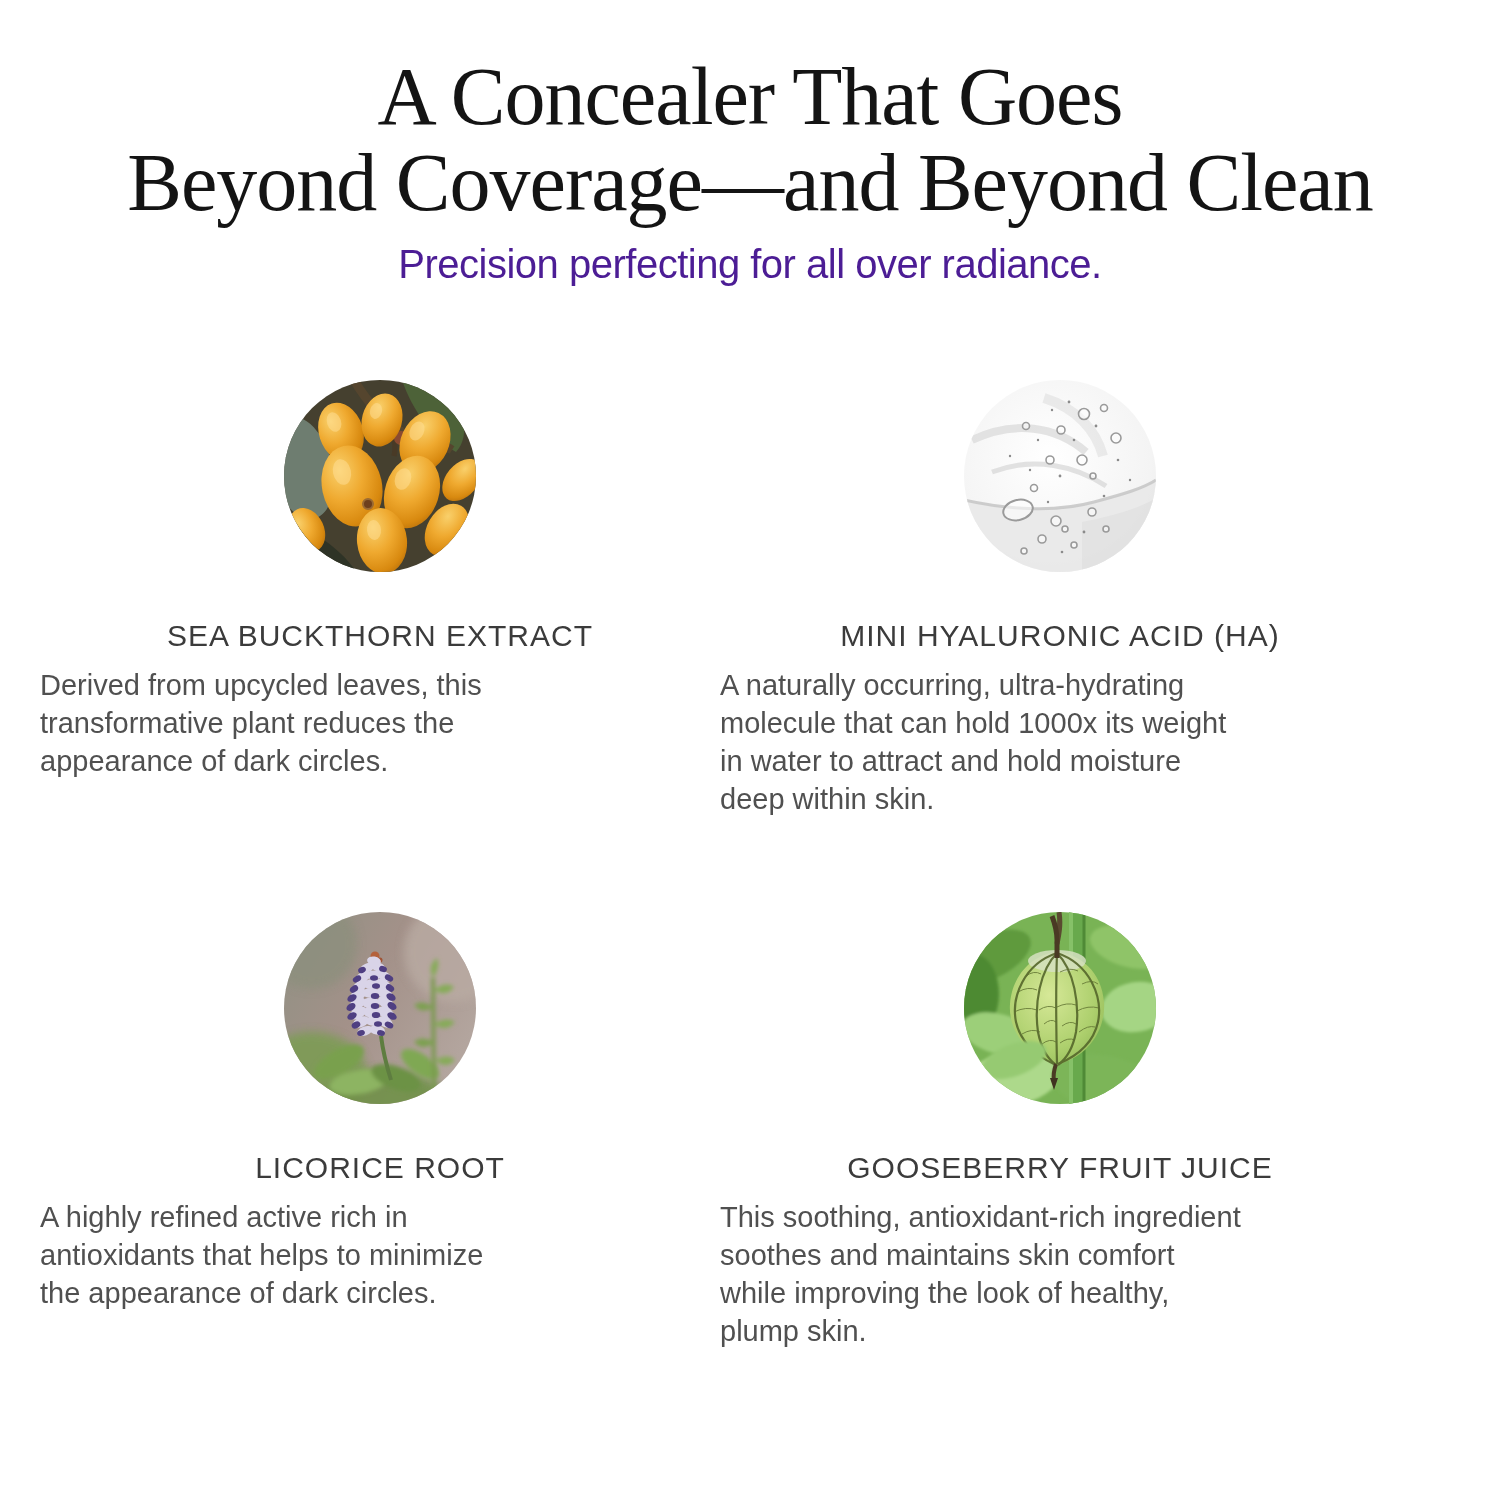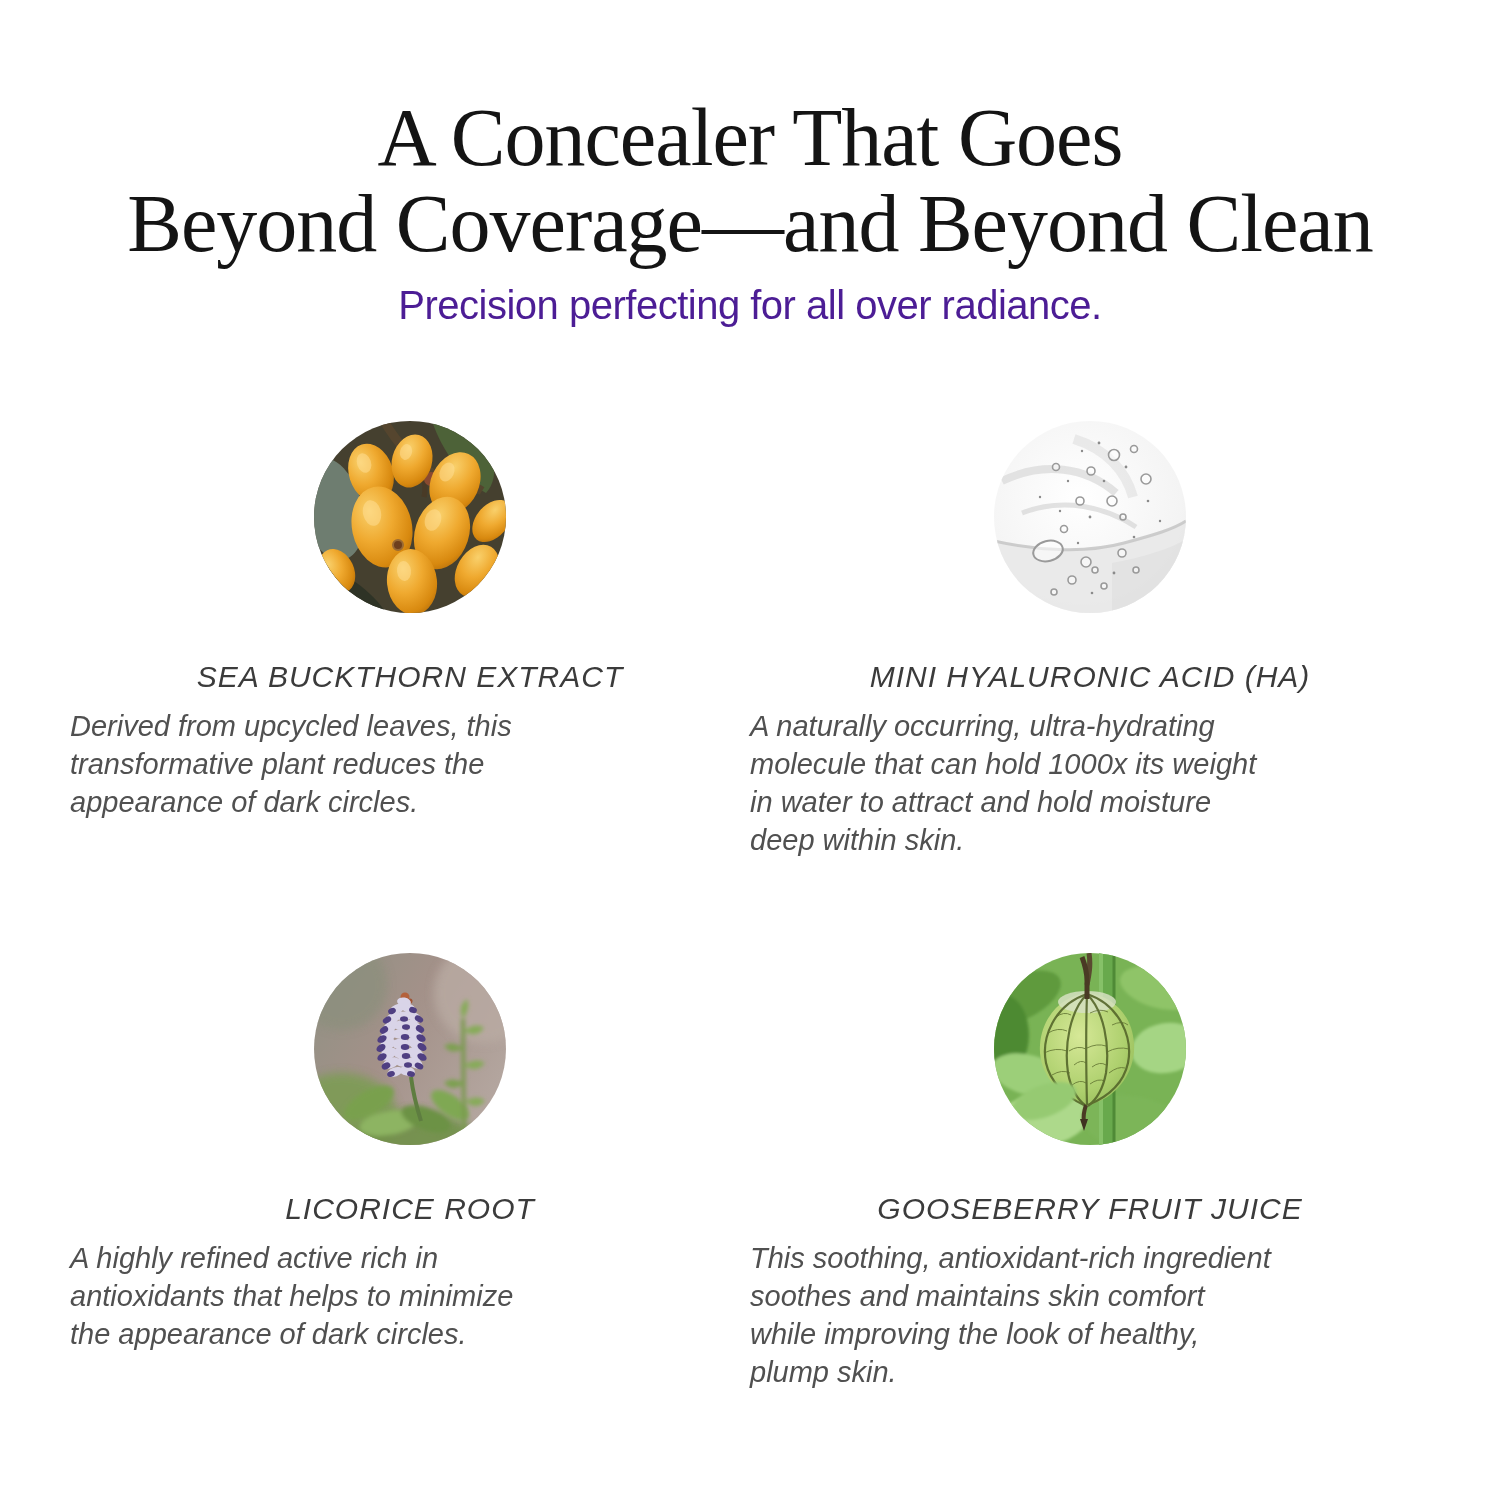--- a/index.html
+++ b/index.html
@@ -2,21 +2,21 @@
 <html><head>
 <meta charset="utf-8">
 <style>
   html, body { margin: 0; padding: 0; }
   body {
     width: 1500px; height: 1500px;
     background: #ffffff;
     font-family: "Liberation Sans", sans-serif;
     overflow: hidden;
   }
-  .header { padding-top: 54px; text-align: center; margin-top: 41px; }
+  .header { padding-top: 54px; text-align: center; }
   .title {
     margin: 0;
     font-family: "Liberation Serif", serif;
     font-weight: 400;
     font-size: 82px;
     line-height: 86px;
     letter-spacing: -1px;
     color: #141414;
     white-space: pre-line;
   }
@@ -26,22 +26,21 @@
     line-height: 48px;
     letter-spacing: -0.5px;
     color: #4c1d95;
   }
   .grid {
     margin-top: 92px;
     display: grid;
     grid-template-columns: 620px 620px;
     grid-template-rows: 532px auto;
     column-gap: 60px;
-    padding: 0 100px;
-    font-style: italic;
+    padding: 0 70px;
   }
   .cell {
     display: flex;
     flex-direction: column;
     align-items: center;
   }
   .photo {
     width: 192px; height: 192px;
     border-radius: 50%;
     overflow: hidden;

